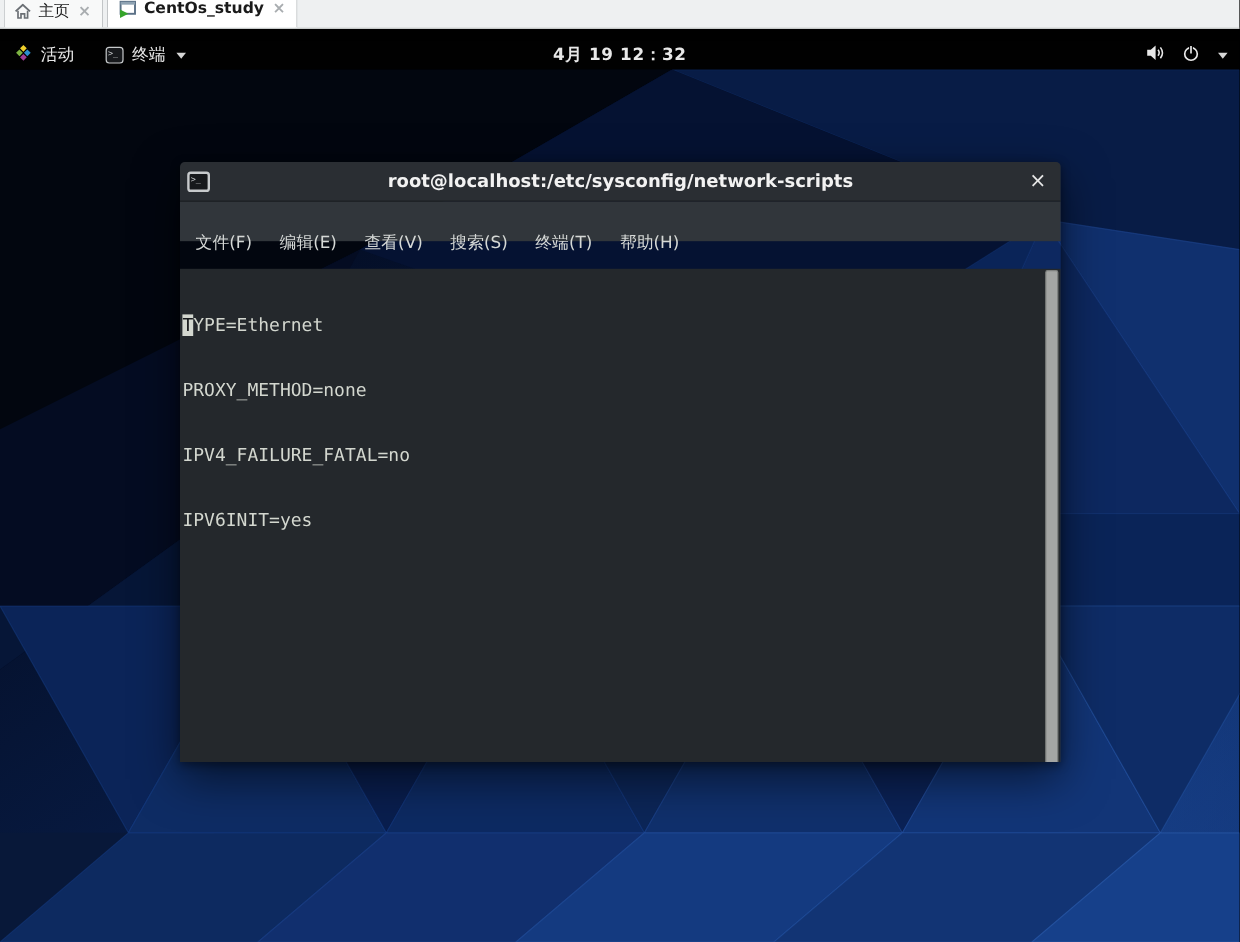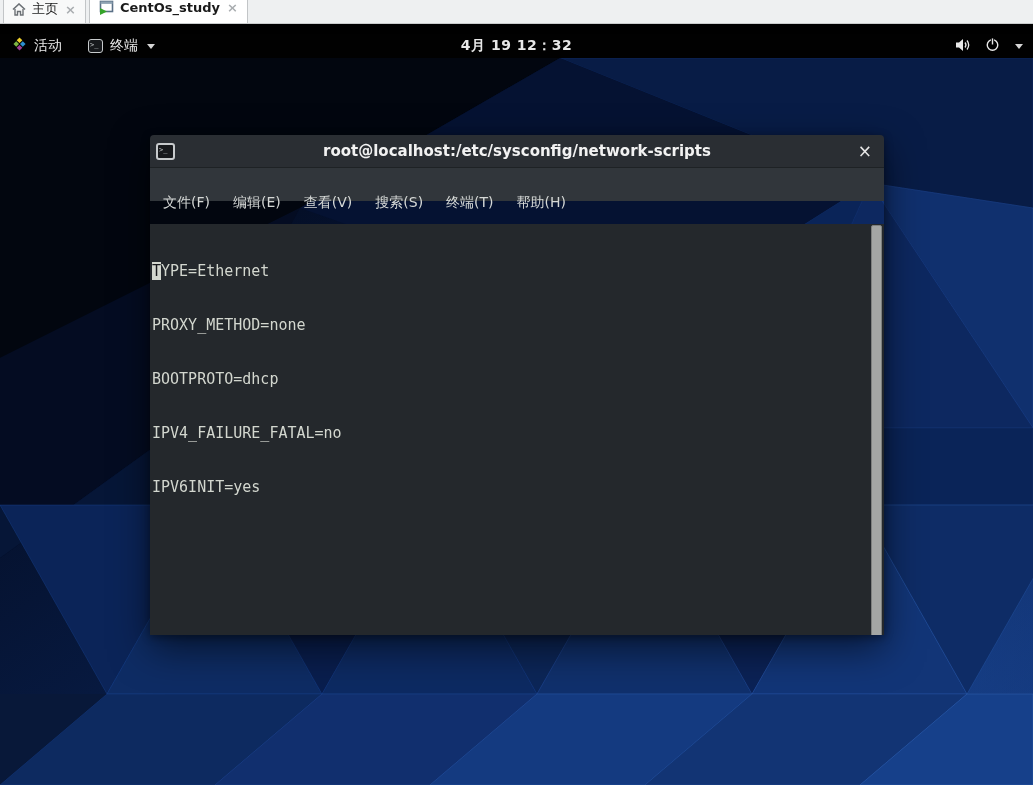--- a/index.html
+++ b/index.html
@@ -189,21 +189,20 @@
       <span class="term-menu-item">编辑(E)</span>
       <span class="term-menu-item">查看(V)</span>
       <span class="term-menu-item">搜索(S)</span>
       <span class="term-menu-item">终端(T)</span>
       <span class="term-menu-item">帮助(H)</span>
     </div>
     <div class="term-body">
       <div class="tcontent">
         <div class="tline"><span class="vim-cursor">T</span><span>YPE=Ethernet</span></div>
         <div class="tline">PROXY_METHOD=none</div>
-        <div class="tline">BOOTPROTO=dhcp</div>
         <div class="tline">IPV4_FAILURE_FATAL=no</div>
         <div class="tline">IPV6INIT=yes</div>
         
         
         
         
         
         
         
         

